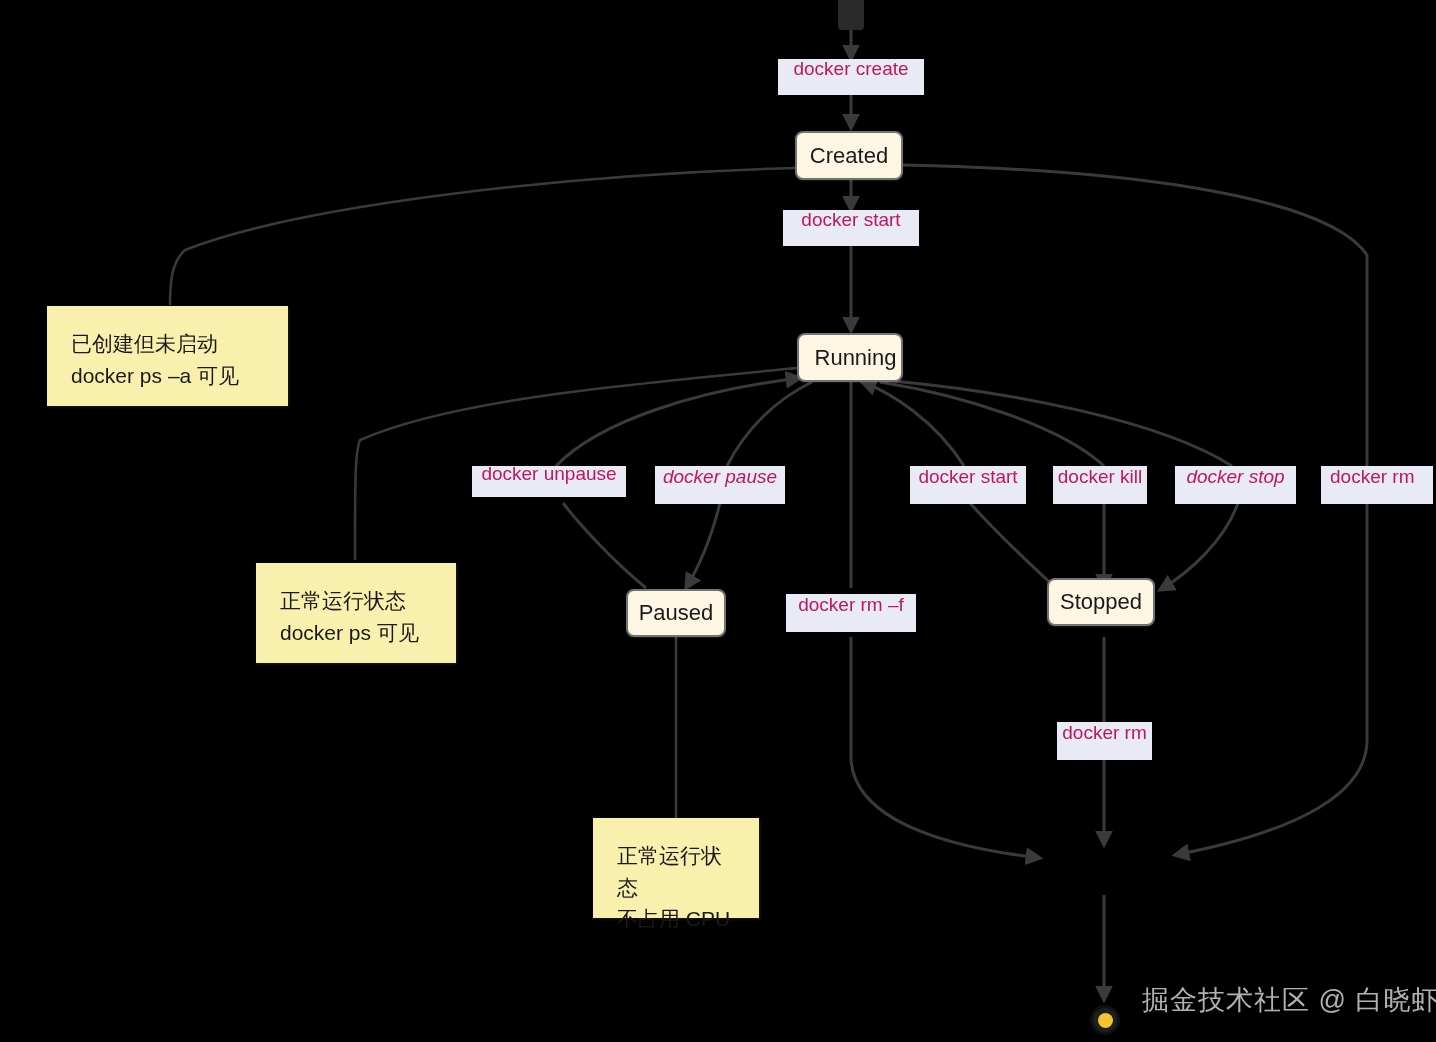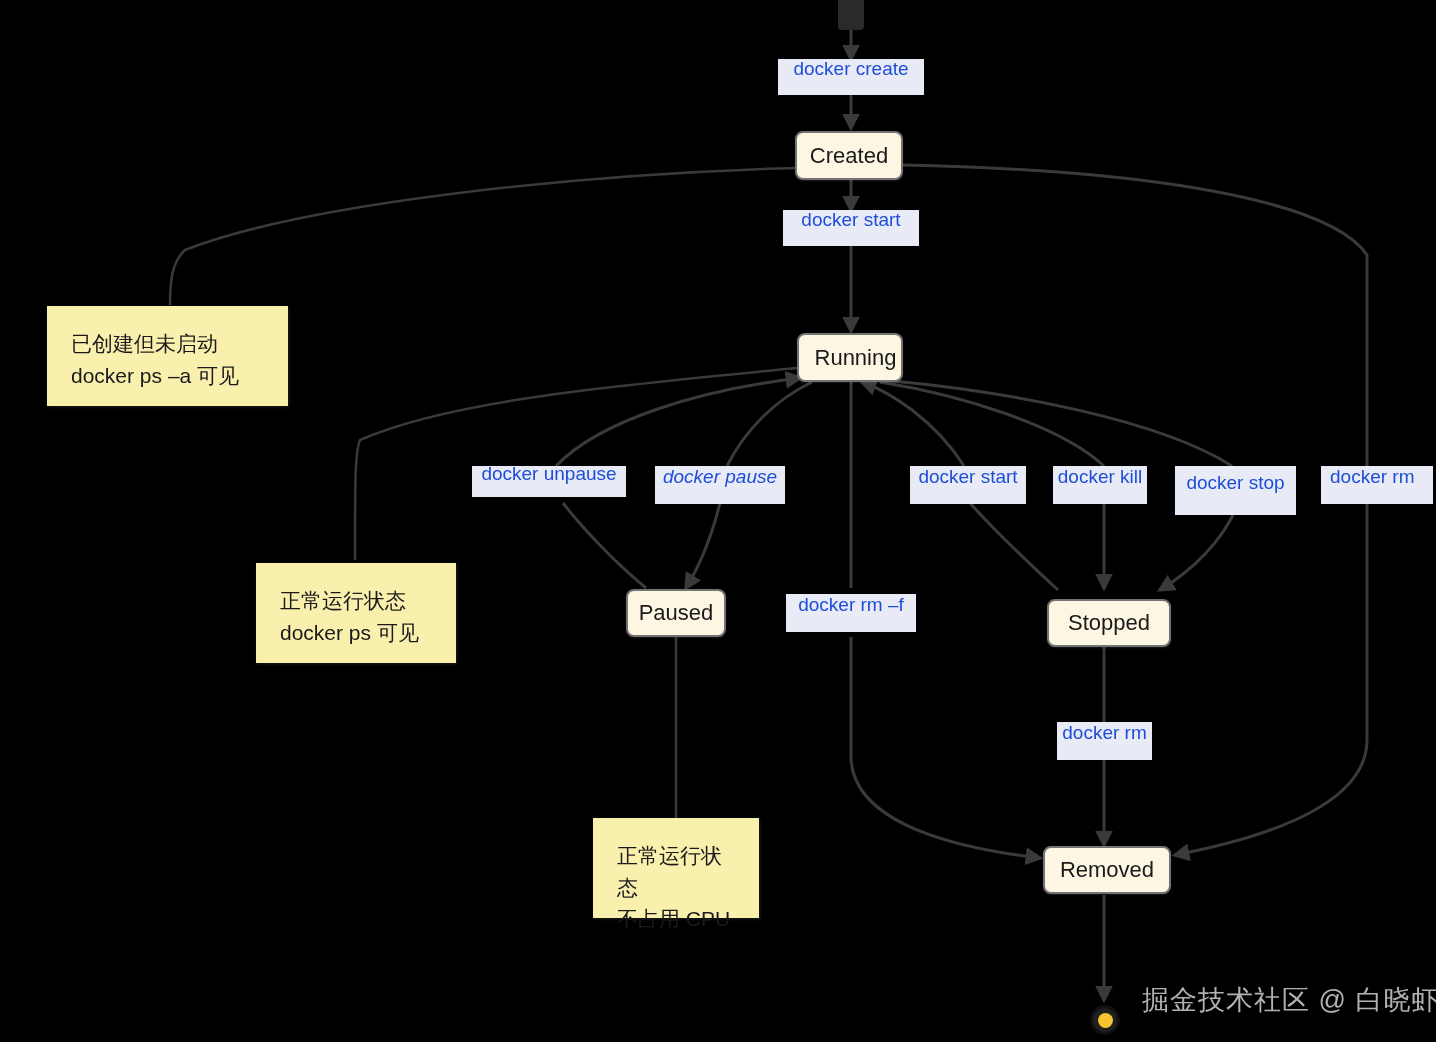--- a/index.html
+++ b/index.html
@@ -30,21 +30,21 @@
     line-height: 1;
     display: flex;
     align-items: center;
     justify-content: center;
     white-space: nowrap;
     box-shadow: 0 1px 2px rgba(255,255,255,0.10);
   }
   .edge-label {
     position: absolute;
     background: #e8eaf6;
-    color: #1d4ed8;
+    color: #be185d;
     font-size: 19px;
     line-height: 1;
     padding: 7px 9px 24px 9px;
     white-space: nowrap;
     display: flex;
     align-items: center;
     justify-content: center;
   }
   .note {
     position: absolute;
@@ -145,37 +145,36 @@
   <div class="edge-label" style="left:783px; top:210px; width:136px; height:36px;">docker start</div>
 
   <div class="edge-label" style="left:472px; top:466px; width:154px; height:30px;">docker unpause</div>
 
   <div class="edge-label" style="left:655px; top:466px; width:130px; height:38px;font-style:italic;">docker pause</div>
 
   <div class="edge-label" style="left:910px; top:466px; width:116px; height:38px;">docker start</div>
 
   <div class="edge-label" style="left:1053px; top:466px; width:94px; height:38px;">docker kill</div>
 
-  <div class="edge-label" style="left:1175px; top:466px; width:121px; height:49px;">docker stop</div>
+  <div class="edge-label" style="left:1175px; top:466px; width:121px; height:38px;font-style:italic;">docker stop</div>
 
   <div class="edge-label" style="left:1321px; top:466px; width:112px; height:38px; justify-content:flex-start;">docker rm</div>
 
   <div class="edge-label" style="left:786px; top:594px; width:130px; height:38px;">docker rm –f</div>
 
   <div class="edge-label" style="left:1057px; top:722px; width:95px; height:38px;">docker rm</div>
 
   <div class="node" style="left:795px; top:131px; width:108px; height:49px;">Created</div>
 
   <div class="node" style="left:797px; top:333px; width:106px; height:49px;padding-left:11px;">Running</div>
 
   <div class="node" style="left:626px; top:589px; width:100px; height:48px;">Paused</div>
 
-  <div class="node" style="left:1047px; top:599px; width:124px; height:48px;">Stopped</div>
+  <div class="node" style="left:1047px; top:578px; width:108px; height:48px;">Stopped</div>
 
-  <div class="node" style="left:1043px; top:846px; width:128px; height:48px;">Removed</div>
 
   <div class="end-node" style="left:1090px; top:1005px;">
     <span class="inner"></span>
   </div>
 
   <div class="note" style="left:47px; top:306px; width:241px; height:100px;">已创建但未启动
 docker ps –a 可见</div>
 
   <div class="note" style="left:256px; top:563px; width:200px; height:100px;">正常运行状态
 docker ps 可见</div>

